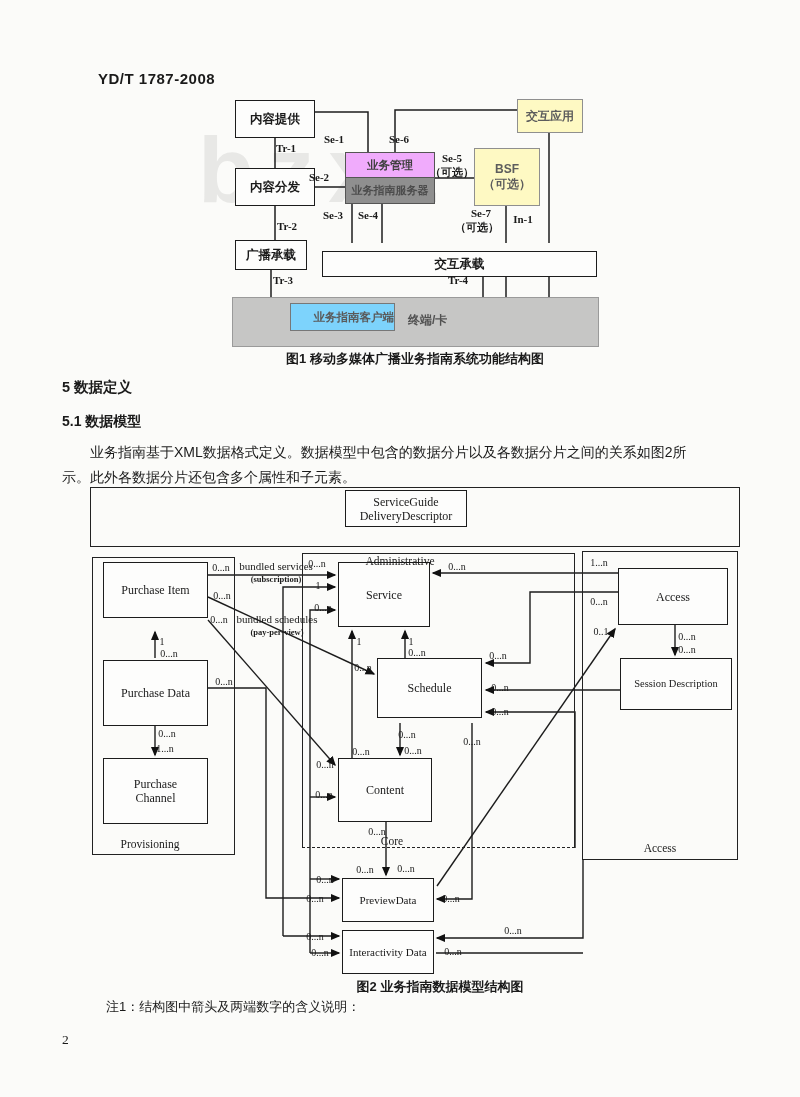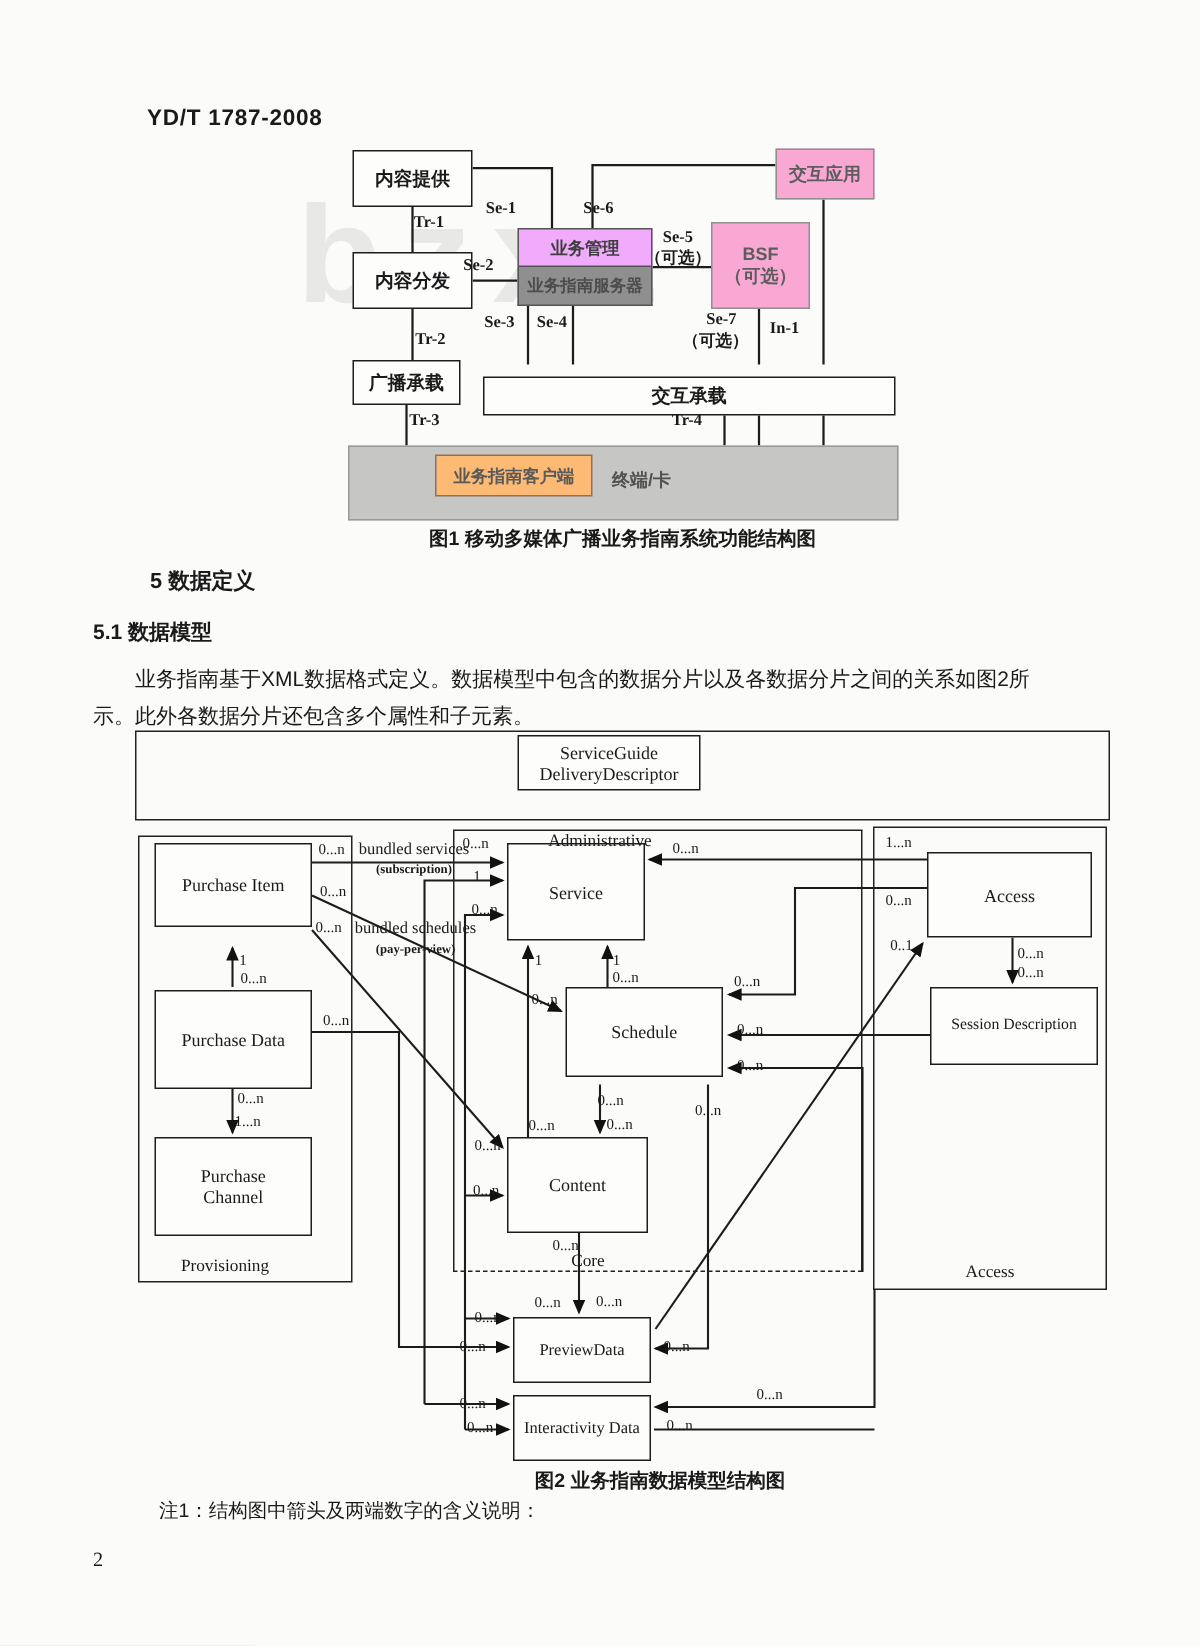--- a/index.html
+++ b/index.html
@@ -1,40 +1,40 @@
 <!DOCTYPE html>
 <html><head>
 <meta charset="utf-8">
 <style>
   html,body{margin:0;padding:0;background:#e8e8e6;}
   .page{position:relative;width:800px;height:1097px;background:#fbfbf9;overflow:hidden;
         font-family:"Liberation Sans","DejaVu Sans",sans-serif;color:#1a1a1a;margin:0 auto;}
   .abs{position:absolute;}
   
   .hdr{left:62px;top:70px;font-weight:bold;font-size:15px;letter-spacing:.5px;margin-left:36px;}
-  .h5{left:62px;top:378px;font-weight:bold;font-size:14.5px;margin-left:38px;}
+  .h5{left:62px;top:378px;font-weight:bold;font-size:14.5px;}
   .h51{left:62px;top:413px;font-weight:bold;font-size:14px;}
   .para{left:62px;top:440px;width:678px;font-size:14px;line-height:25px;text-align:justify;}
   .para .indent{display:inline-block;width:28px;}
   .note{left:106px;top:998px;font-size:13px;}
   .pageno{left:62px;top:1032px;font-size:13.5px;font-family:"Liberation Serif",serif;}
   .cap{font-weight:bold;font-size:13px;text-align:center;}
   
   svg.wires{left:0;top:0;z-index:1;}
   
   .wm{left:198px;top:118px;z-index:0;font-size:92px;font-weight:bold;letter-spacing:14px;
       color:rgba(110,110,110,0.13);font-family:"Liberation Sans",sans-serif;}
   
   .b{display:flex;align-items:center;justify-content:center;text-align:center;z-index:2;box-sizing:border-box;}
   .f1w{background:#fdfdfc;border:1.6px solid #1c1c1c;font-weight:bold;font-size:12.5px;}
-  .f1g{background:#f9a8d4;border:1px solid #8f8f8f;color:#5d5d5d;font-weight:bold;font-size:12px;}
+  .f1g{background:#fef9c3;border:1px solid #8f8f8f;color:#5d5d5d;font-weight:bold;font-size:12px;}
   .f1mgmt{background:#f0abfc;border:1.4px solid #555;color:#3f3f3f;font-weight:bold;font-size:11.5px;}
   .f1srv{background:#8f8f8f;border:1.4px solid #555;border-top:none;color:#4c4c4c;font-weight:bold;font-size:11px;}
   .f1term{background:#c6c6c5;border:1.2px solid #9a9a9a;z-index:2;}
-  .f1client{background:#fdba74;border:1px solid #777;color:#5a5a5a;font-weight:bold;font-size:11.5px;z-index:3;}
+  .f1client{background:#7dd3fc;border:1px solid #777;color:#5a5a5a;font-weight:bold;font-size:11.5px;z-index:3;justify-content:flex-end;}
   .f1termlbl{z-index:3;color:#525252;font-weight:bold;font-size:12px;}
   
   .grp{border:1.6px solid #222;background:transparent;z-index:1;box-sizing:border-box;}
   .grp.core{border-bottom-style:dashed;}
   .grplbl{z-index:3;font-family:"Liberation Serif","DejaVu Serif",serif;font-size:11.5px;text-align:center;}
   .f2b{background:#fdfdfc;border:1.8px solid #1c1c1c;font-family:"Liberation Serif","DejaVu Serif",serif;
        font-size:12px;line-height:14px;z-index:2;}
   .f2b .inner{max-width:78px;}
   .f2b.small{font-size:10.5px;}
   

